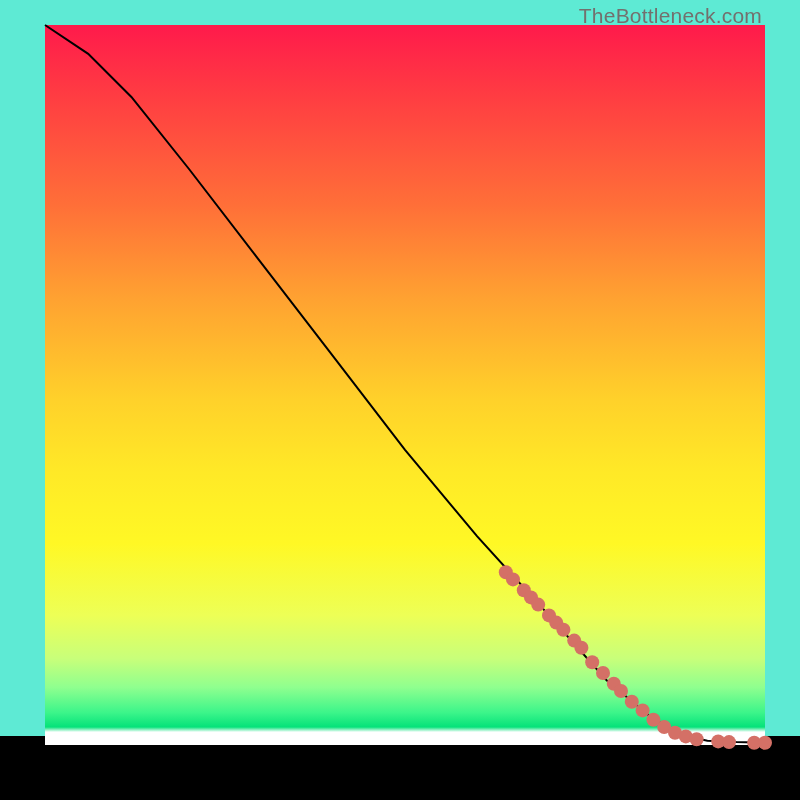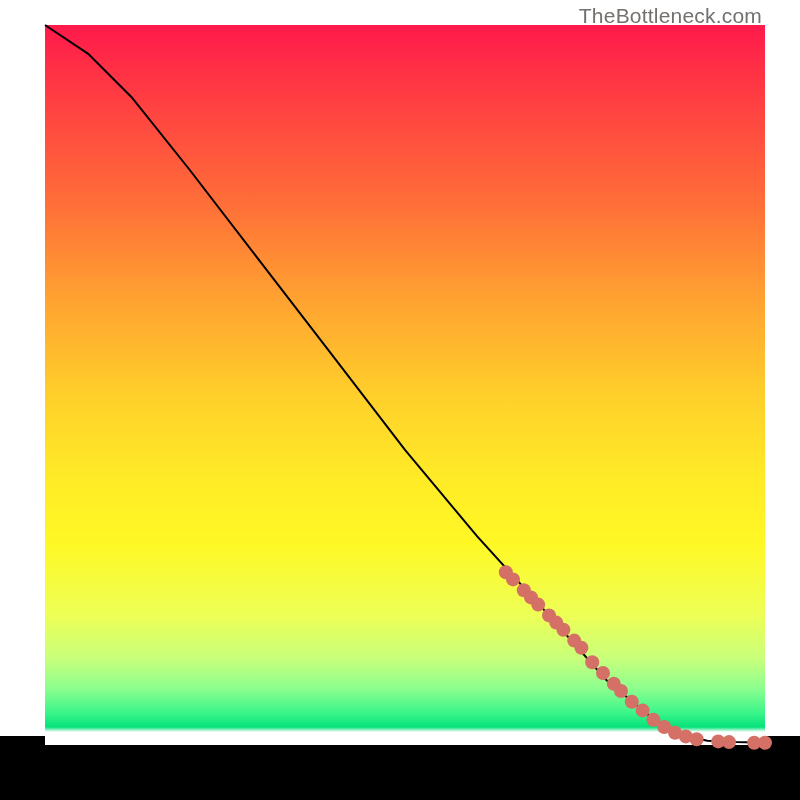--- a/index.html
+++ b/index.html
@@ -1,21 +1,21 @@
 <!DOCTYPE html>
 <html><head>
 <meta charset="utf-8">
 <style>
   * { margin: 0; padding: 0; box-sizing: border-box; }
   html, body { width: 800px; height: 800px; overflow: hidden; background: #000; }
   .stage {
     position: relative;
     width: 800px;
     height: 736px;
-    background: #ffffff;
+    background: #5eead4;
   }
   .plot {
     position: absolute;
     left: 45px;
     top: 25px;
     width: 720px;
     height: 720px;
     
     background: linear-gradient(
       to bottom,

